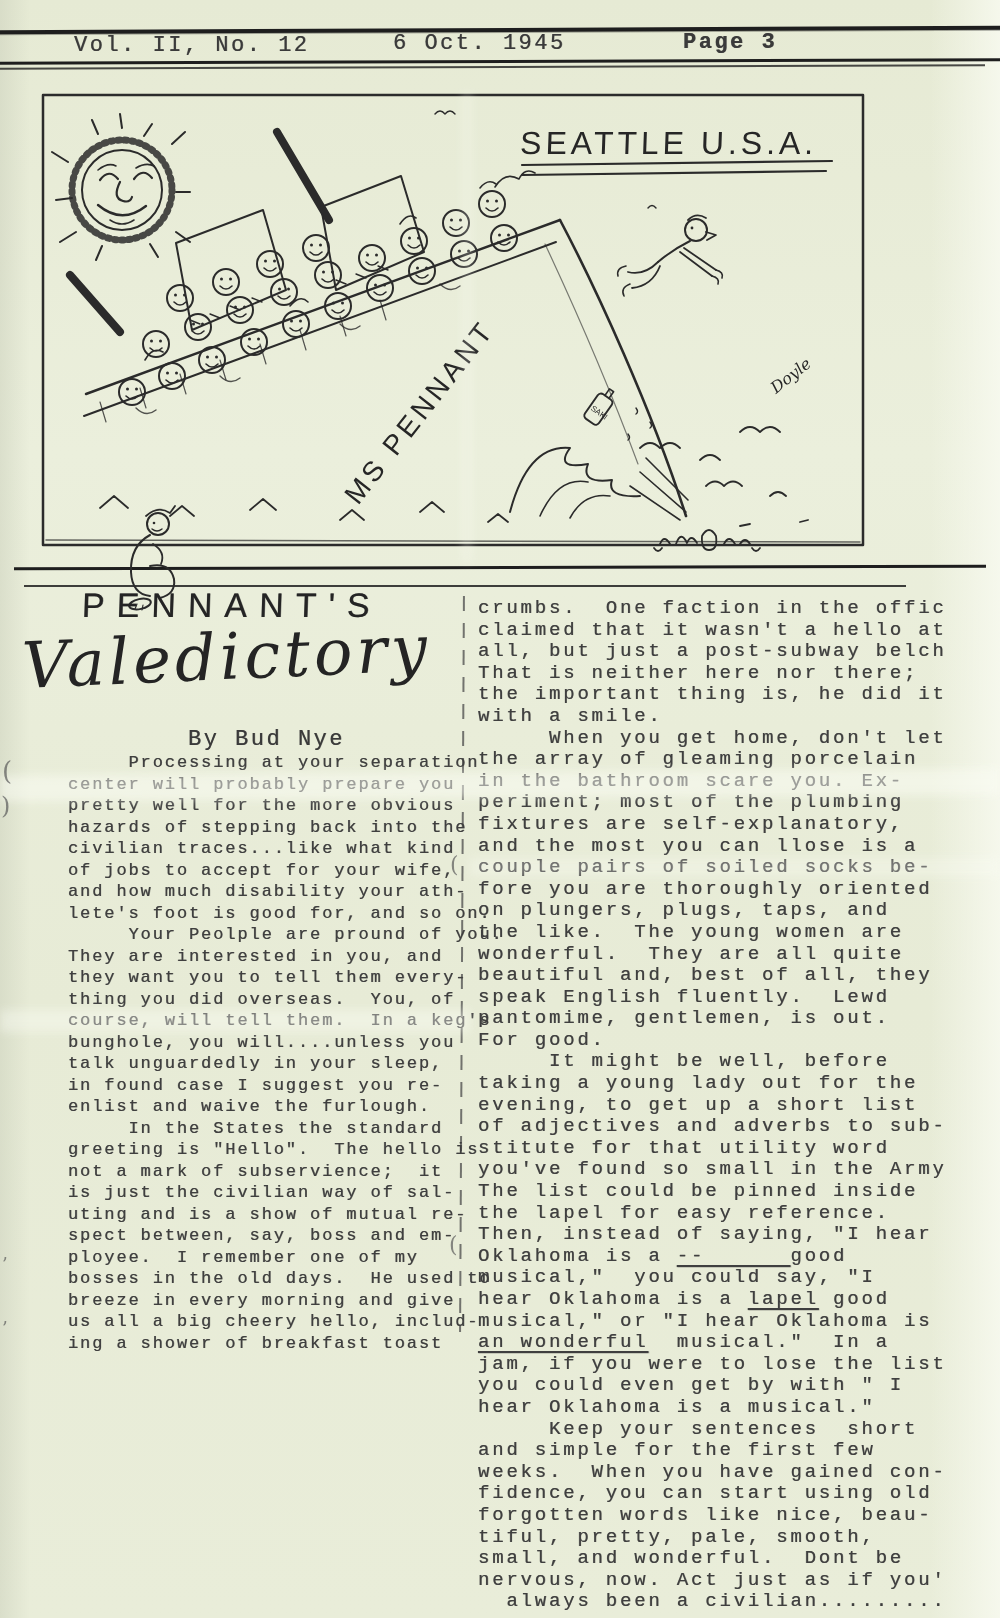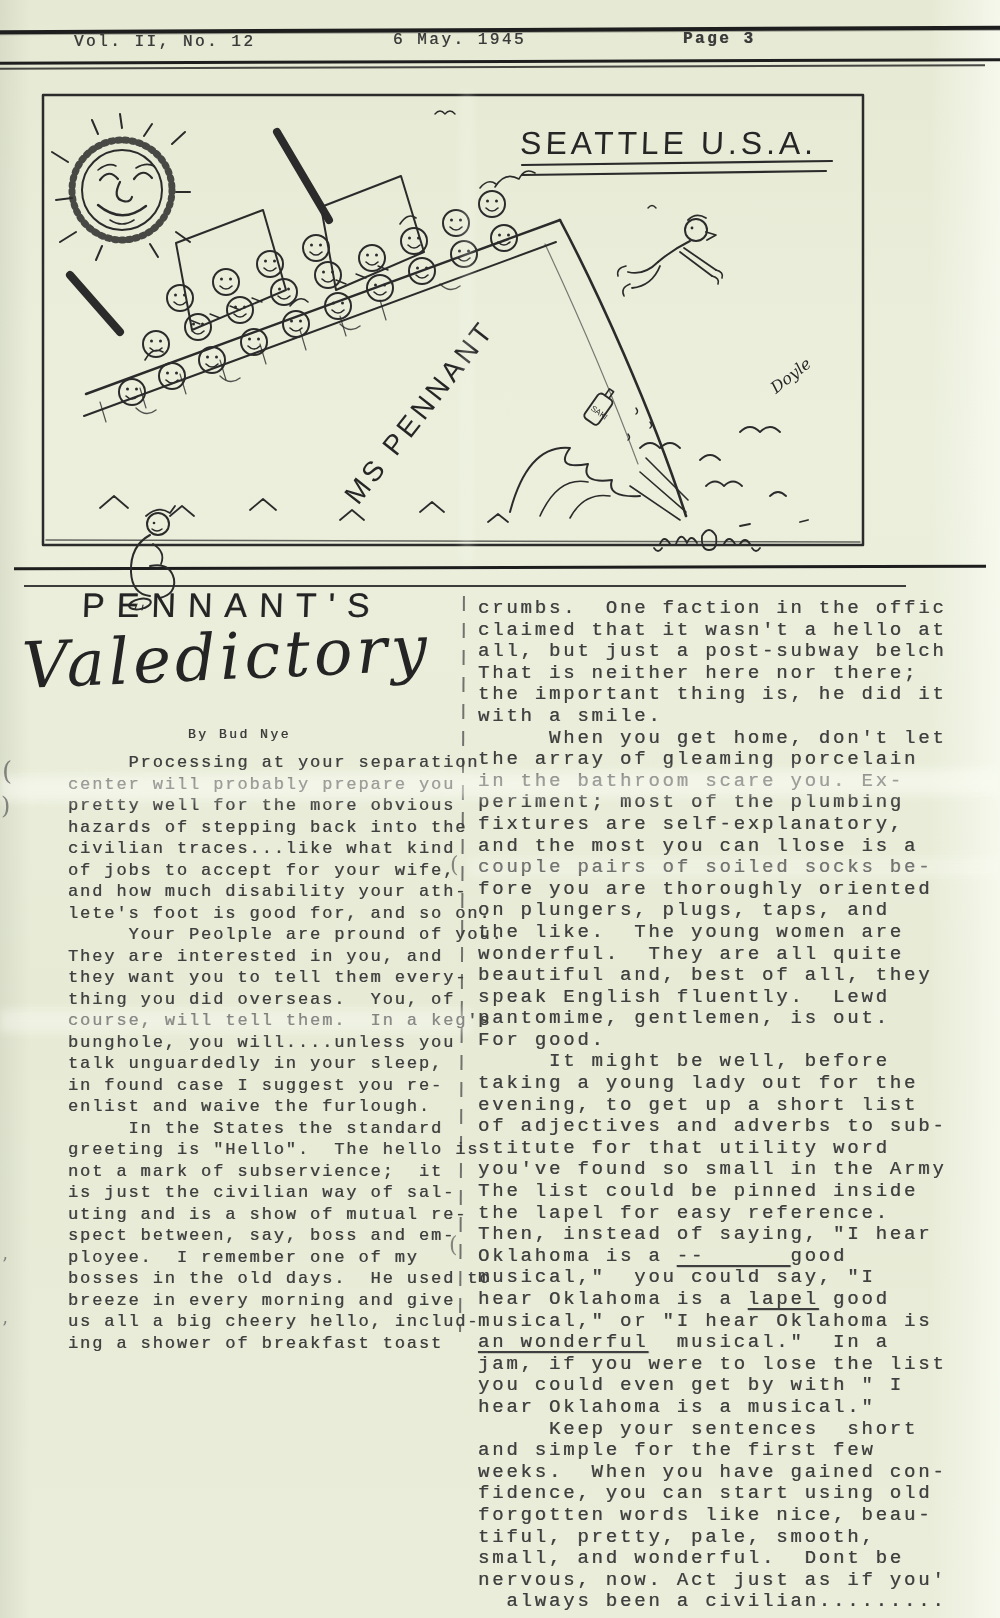--- a/index.html
+++ b/index.html
@@ -5,50 +5,50 @@
   html,body{margin:0;padding:0;background:#e9ecd8;}
   .page{position:relative;width:1000px;height:1618px;overflow:hidden;
     font-family:"Liberation Mono",monospace;color:#3f3f3f;
     background:
       linear-gradient(90deg, rgba(205,210,190,.55), rgba(0,0,0,0) 3%),
       linear-gradient(270deg, rgba(248,250,240,.85), rgba(0,0,0,0) 7%),
       linear-gradient(180deg,#e6ead4 0%,#ebefdc 28%,#e7ebd6 62%,#e9edd9 100%);}
   .tw{white-space:pre;text-shadow:.4px .4px .6px rgba(55,55,55,.55), -.3px 0 .4px rgba(55,55,55,.3);}
   .rule{position:absolute;background:#1e1e1e;}
   .rule.soft{box-shadow:0 1px 0 rgba(30,30,30,.35);}
-  .masthead span{position:absolute;font-size:16px;letter-spacing:2.5px;color:#3a3a3a;}
+  .masthead span{position:absolute;font-size:22px;letter-spacing:2.5px;color:#3a3a3a;}
   .col .para{margin:0;white-space:pre;}
   #left-col{position:absolute;left:20px;top:752px;width:446px;font-size:17px;line-height:21.5px;letter-spacing:1.9px;margin-left:48px;}
   #right-col{position:absolute;left:478px;top:598px;width:545px;font-size:19px;line-height:21.6px;letter-spacing:2.8px;}
   .col .para{text-shadow:.4px .4px .6px rgba(55,55,55,.5), -.3px 0 .4px rgba(55,55,55,.28);}
   .u{text-decoration:underline;text-decoration-thickness:2px;text-underline-offset:4px;}
   .title-caps{position:absolute;left:82px;top:586px;font-family:"Liberation Sans",sans-serif;
     font-size:34px;font-weight:400;letter-spacing:12px;color:#242424;transform:skewX(-2deg);}
   .title-script{position:absolute;left:22px;top:620px;font-family:"DejaVu Serif",serif;
     font-style:italic;font-size:64px;letter-spacing:4px;color:#242424;transform:rotate(-2.5deg);}
-  .byline{position:absolute;left:188px;top:727px;font-size:13px;letter-spacing:2.5px;color:#3a3a3a;}
+  .byline{position:absolute;left:188px;top:727px;font-size:22px;letter-spacing:2.5px;color:#3a3a3a;}
   .divider{position:absolute;left:461px;top:596px;width:2px;height:736px;opacity:.75;
     background:repeating-linear-gradient(180deg,#4a4a4a 0 15px,transparent 15px 27px);transform:rotate(.3deg);}
   .crease{position:absolute;background:rgba(252,253,246,.5);filter:blur(4px);pointer-events:none;}
   .mark{position:absolute;color:#5a5a5a;font-family:"DejaVu Serif",serif;opacity:.7;}
   svg text{fill:#262626;}
   .cartoon-svg{position:absolute;left:40px;top:92px;}
 </style>
 </head>
 <body>
 
 <div class="page">
 
   <div class="rule soft" style="left:0;top:28px;width:1000px;height:4px;transform:rotate(-.25deg);"></div>
   <div class="rule" style="left:0;top:60px;width:1000px;height:3px;transform:rotate(-.2deg);"></div>
   <div class="rule" style="left:0;top:66px;width:985px;height:2px;opacity:.8;transform:rotate(-.2deg);"></div>
 
   <div class="masthead tw">
     <span style="left:74px;top:33px;">Vol. II, No. 12</span>
-    <span style="left:393px;top:31px;">6 May. 1945</span>
+    <span style="left:393px;top:31px;">6 Oct. 1945</span>
     <span style="left:683px;top:30px;font-weight:bold;">Page 3</span>
   </div>
 
   <div class="rule" style="left:14px;top:566px;width:972px;height:3px;transform:rotate(-.15deg);"></div>
   <div class="rule" style="left:24px;top:585px;width:882px;height:2px;opacity:.85;"></div>
 
   <svg class="cartoon-svg" width="828" height="520" viewBox="0 0 828 520" fill="none" stroke="#2b2b2b" stroke-width="2" stroke-linecap="round" stroke-linejoin="round">
     <defs>
       <g id="hd">
         <circle r="13"></circle>

